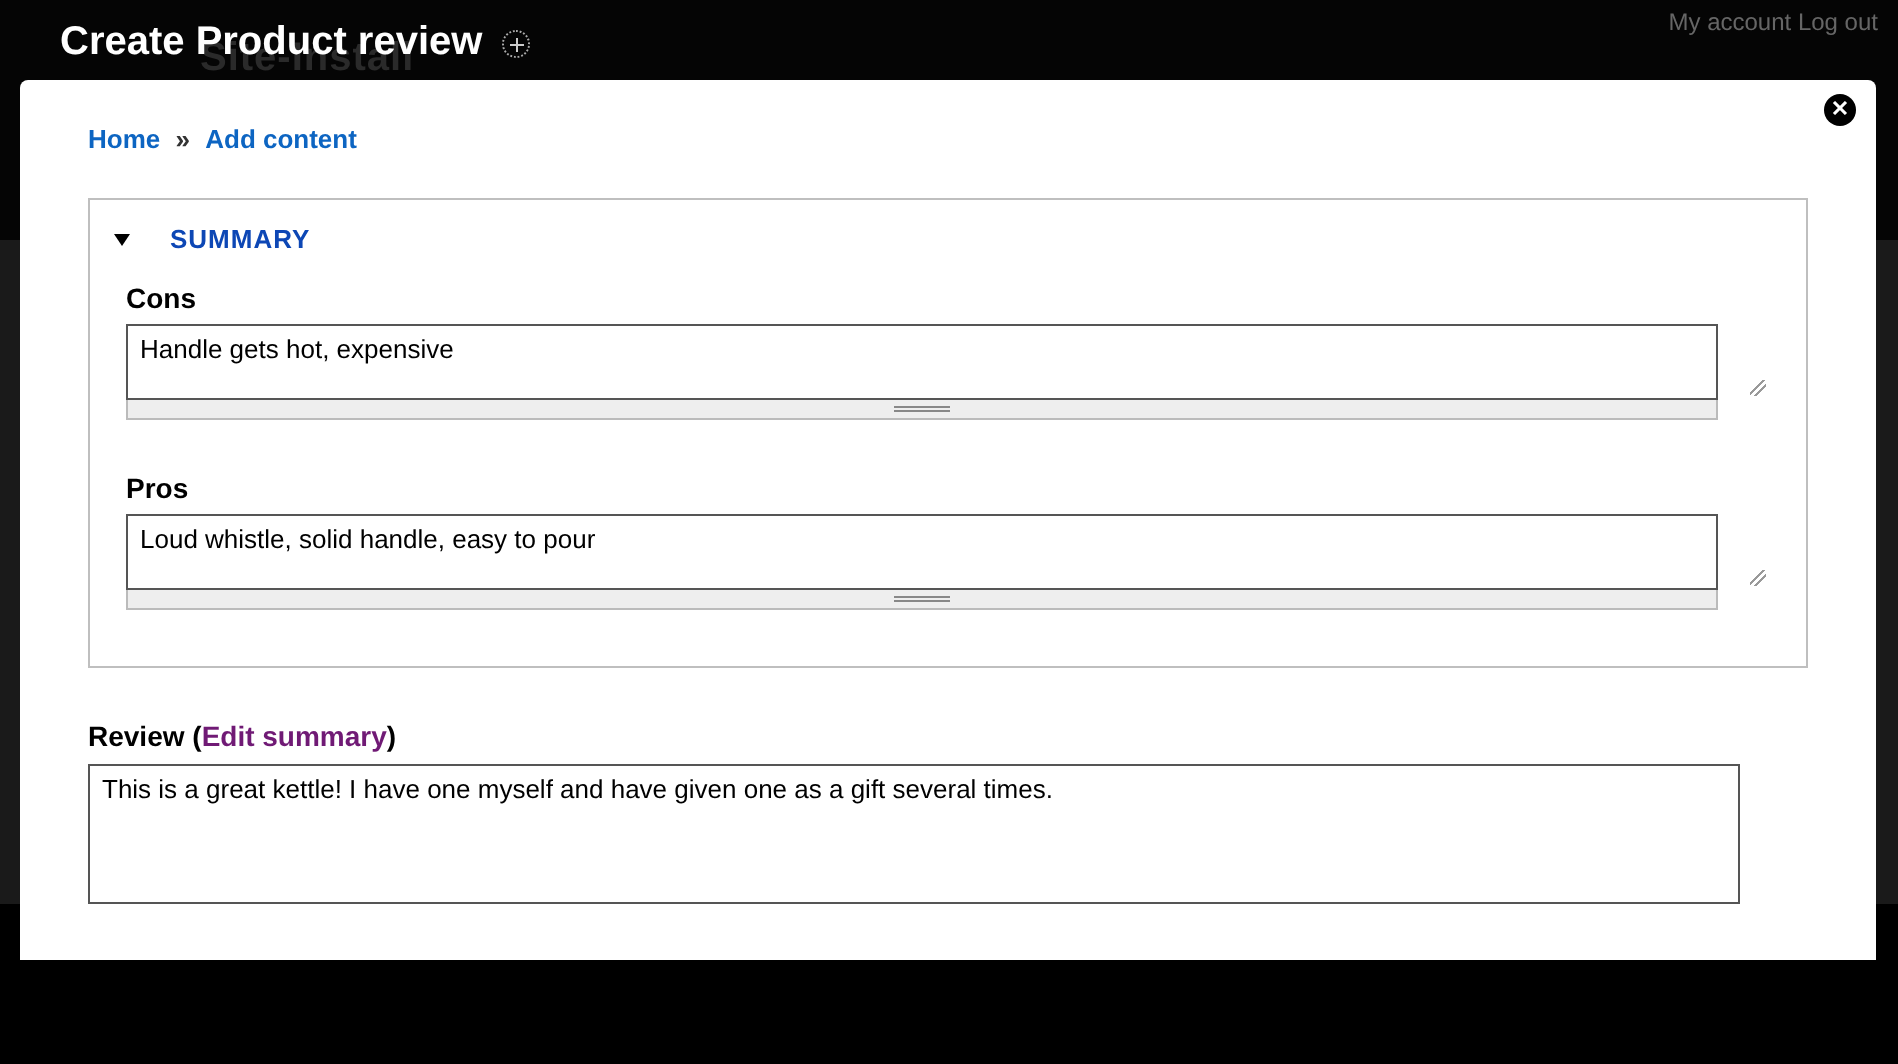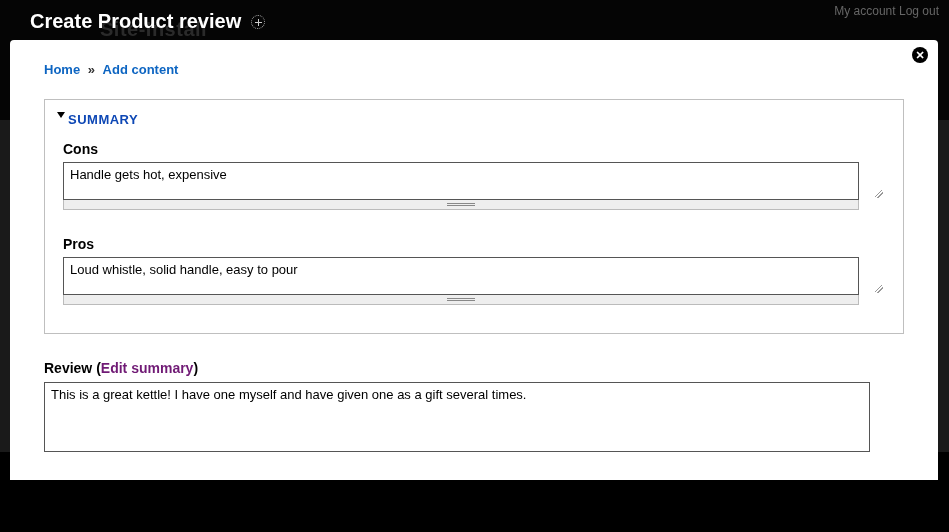--- a/index.html
+++ b/index.html
@@ -27,21 +27,21 @@
   .breadcrumb { font-size: 13px; margin-bottom: 22px; }
   .breadcrumb a { color: #0d65c2; text-decoration: none; font-weight: 600; }
   .breadcrumb .sep { color: #333; margin: 0 4px; font-weight: 600; }
 
   .field { margin-bottom: 18px; }
   .field-label { font-weight: 700; font-size: 14px; color: #111; margin-bottom: 6px; display: block; }
   .req { color: #d40000; }
   input[type=text].headline-input { width: 310px; height: 22px; border: 1px solid #000; padding: 2px 5px; font-size: 12px; font-family: Arial, sans-serif; }
 
   .summary-box { border: 1px solid #bfbfbf; padding: 14px 18px 28px 18px; margin-bottom: 26px; }
-  .summary-toggle { display: flex; gap: 3px; margin: -2px 0 14px -6px; cursor: pointer; }
+  .summary-toggle { display: flex; align-items: center; gap: 20px; margin: -2px 0 14px -6px; cursor: pointer; }
   .summary-toggle .caret { width: 0; height: 0; border-left: 4px solid transparent; border-right: 4px solid transparent; border-top: 6px solid #000; }
   .summary-toggle .txt { color: #0d47b5; font-weight: 700; letter-spacing: 0.5px; font-size: 13px; }
 
   .sub-field { margin-bottom: 26px; }
   .sub-field:last-child { margin-bottom: 0; }
   .sub-label { font-weight: 700; font-size: 14px; margin-bottom: 5px; display: block; }
   .resizable-wrap { display: flex; flex-direction: column; }
   textarea.pros-ta, textarea.cons-ta { width: 796px; height: 38px; resize: none; border: 1px solid #555; padding: 4px 6px; font-family: Arial, sans-serif; font-size: 13px; }
   .grippie { width: 796px; height: 10px; background: #eee; border: 1px solid #bbb; border-top: none; position: relative; cursor: row-resize; }
   .grippie::after { content: ""; position: absolute; left: 50%; top: 3px; transform: translateX(-50%); width: 28px; height: 4px;

